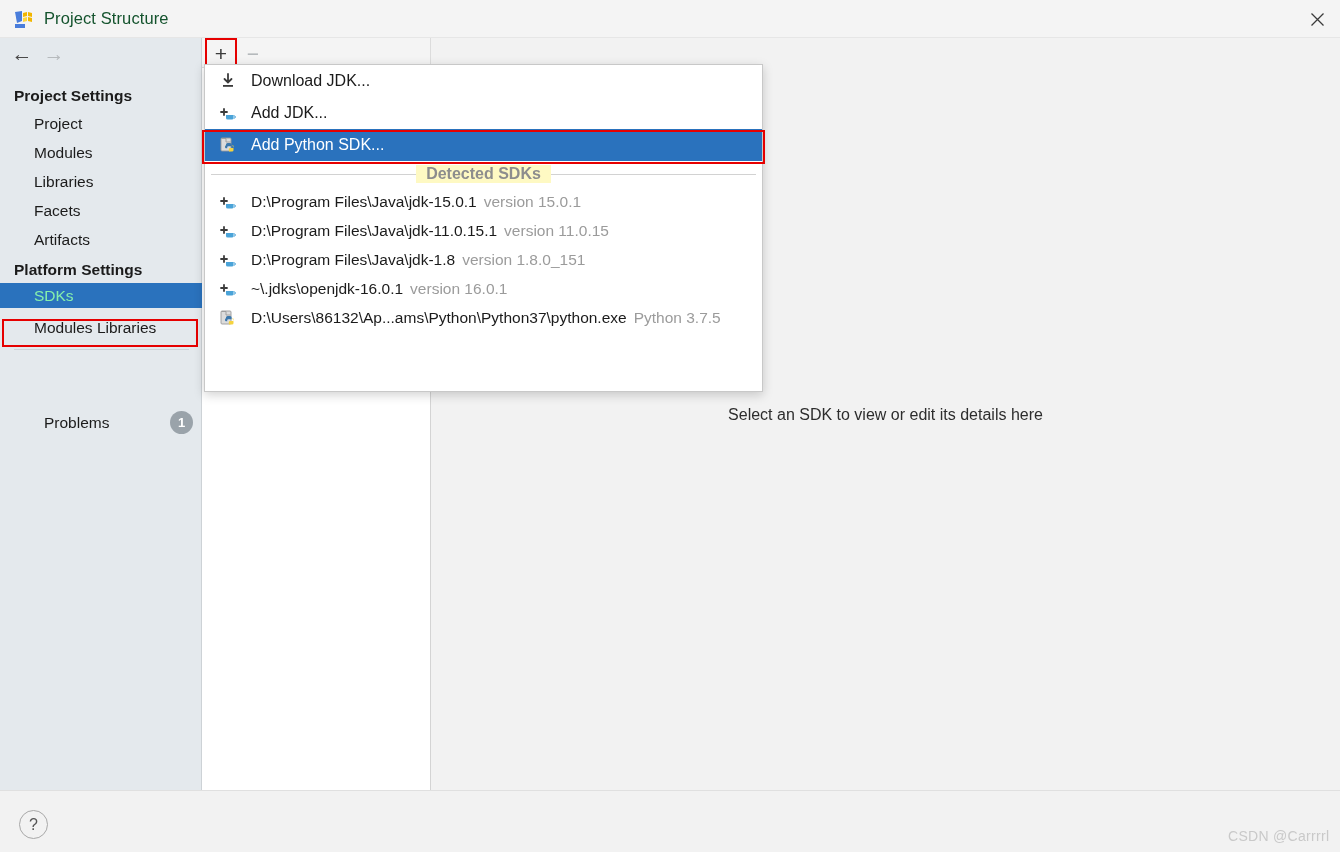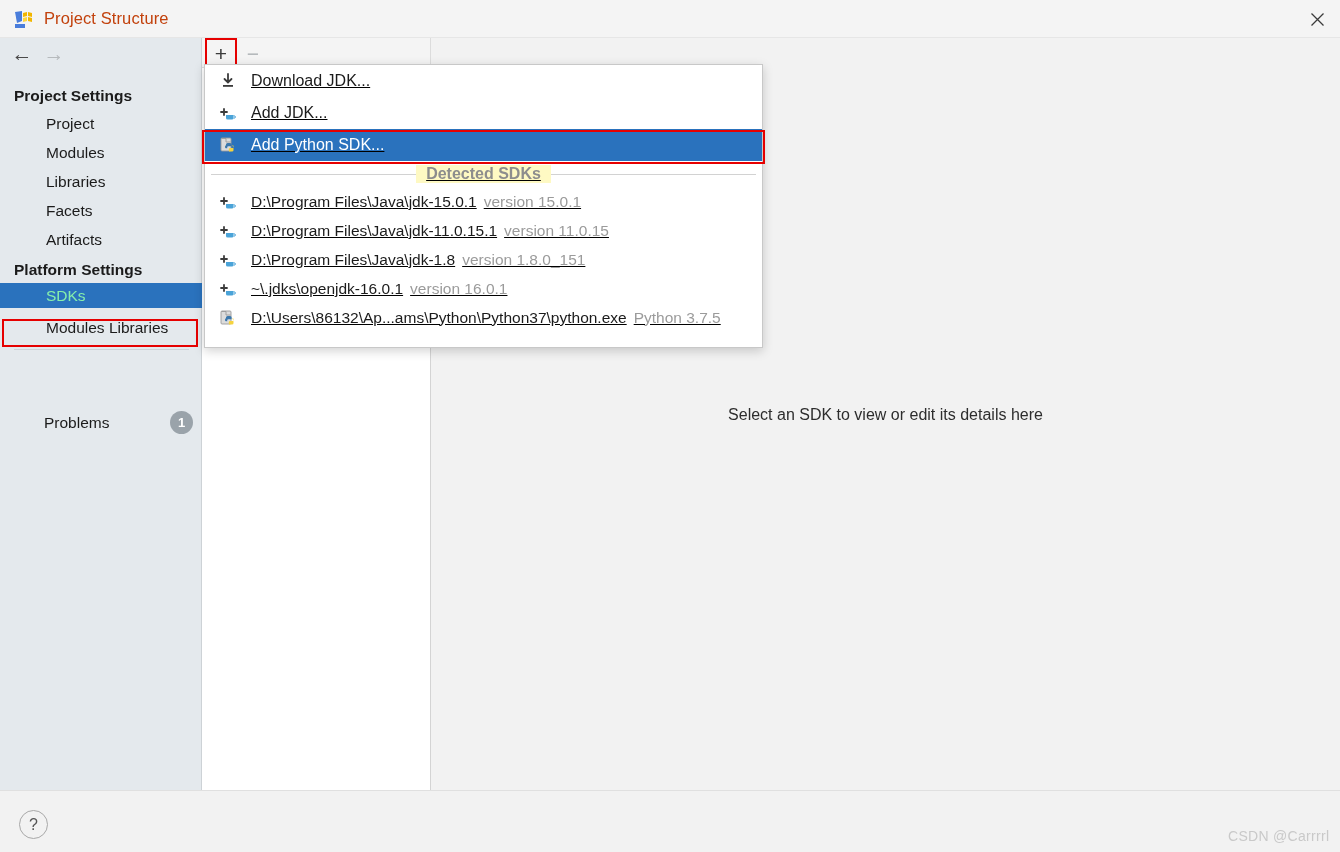--- a/index.html
+++ b/index.html
@@ -22,21 +22,21 @@
     width: 1340px; height: 38px;
     background: #f4f4f4;
     border-bottom: 1px solid #e6e6e6;
   }
   .title-icon {
     position: absolute; left: 14px; top: 10px;
     width: 19px; height: 19px;
   }
   .title-text {
     position: absolute; left: 44px; top: 9px;
-    font-size: 16.5px; color: #c2410c;
+    font-size: 16.5px; color: #14532d;
     letter-spacing: 0.1px;
   }
   .close-btn {
     position: absolute; right: 0; top: 0;
     width: 46px; height: 38px;
     display: flex; align-items: center; justify-content: center;
     cursor: pointer;
   }
   .close-btn svg { display: block; }
 
@@ -62,21 +62,21 @@
 
   .group-header {
     position: absolute; left: 14px;
     font-size: 15.5px; font-weight: bold; color: #1b1b1b;
     white-space: nowrap;
   }
   .nav-item {
     position: absolute; left: 0;
     width: 202px; height: 25px;
     display: flex; align-items: center;
-    padding-left: 46px;
+    padding-left: 34px;
     font-size: 15.5px; color: #1b1b1b;
     cursor: pointer;
     white-space: nowrap;
   }
   .nav-item.selected {
     background: #2a72bd;
     color: #86efac;
   }
   .nav-divider {
     position: absolute; left: 14px; top: 311px;
@@ -150,25 +150,24 @@
   .detail-msg {
     position: absolute; left: 0; top: 368px;
     width: 909px;
     text-align: center;
     font-size: 16px; color: #2d2d2d;
   }
 
   
   .popup {
     position: absolute; left: 204px; top: 64px;
-    width: 559px; height: 284px;
+    width: 559px; height: 328px;
     background: #ffffff;
     border: 1px solid #c8c8c8;
     box-shadow: 0 3px 10px rgba(0,0,0,0.18);
-    text-decoration: underline;
   }
   .menu-item {
     position: relative;
     height: 32px;
     display: flex; align-items: center;
     padding-left: 10px;
     font-size: 16px; color: #1b1b1b;
     cursor: pointer;
     white-space: nowrap;
   }

